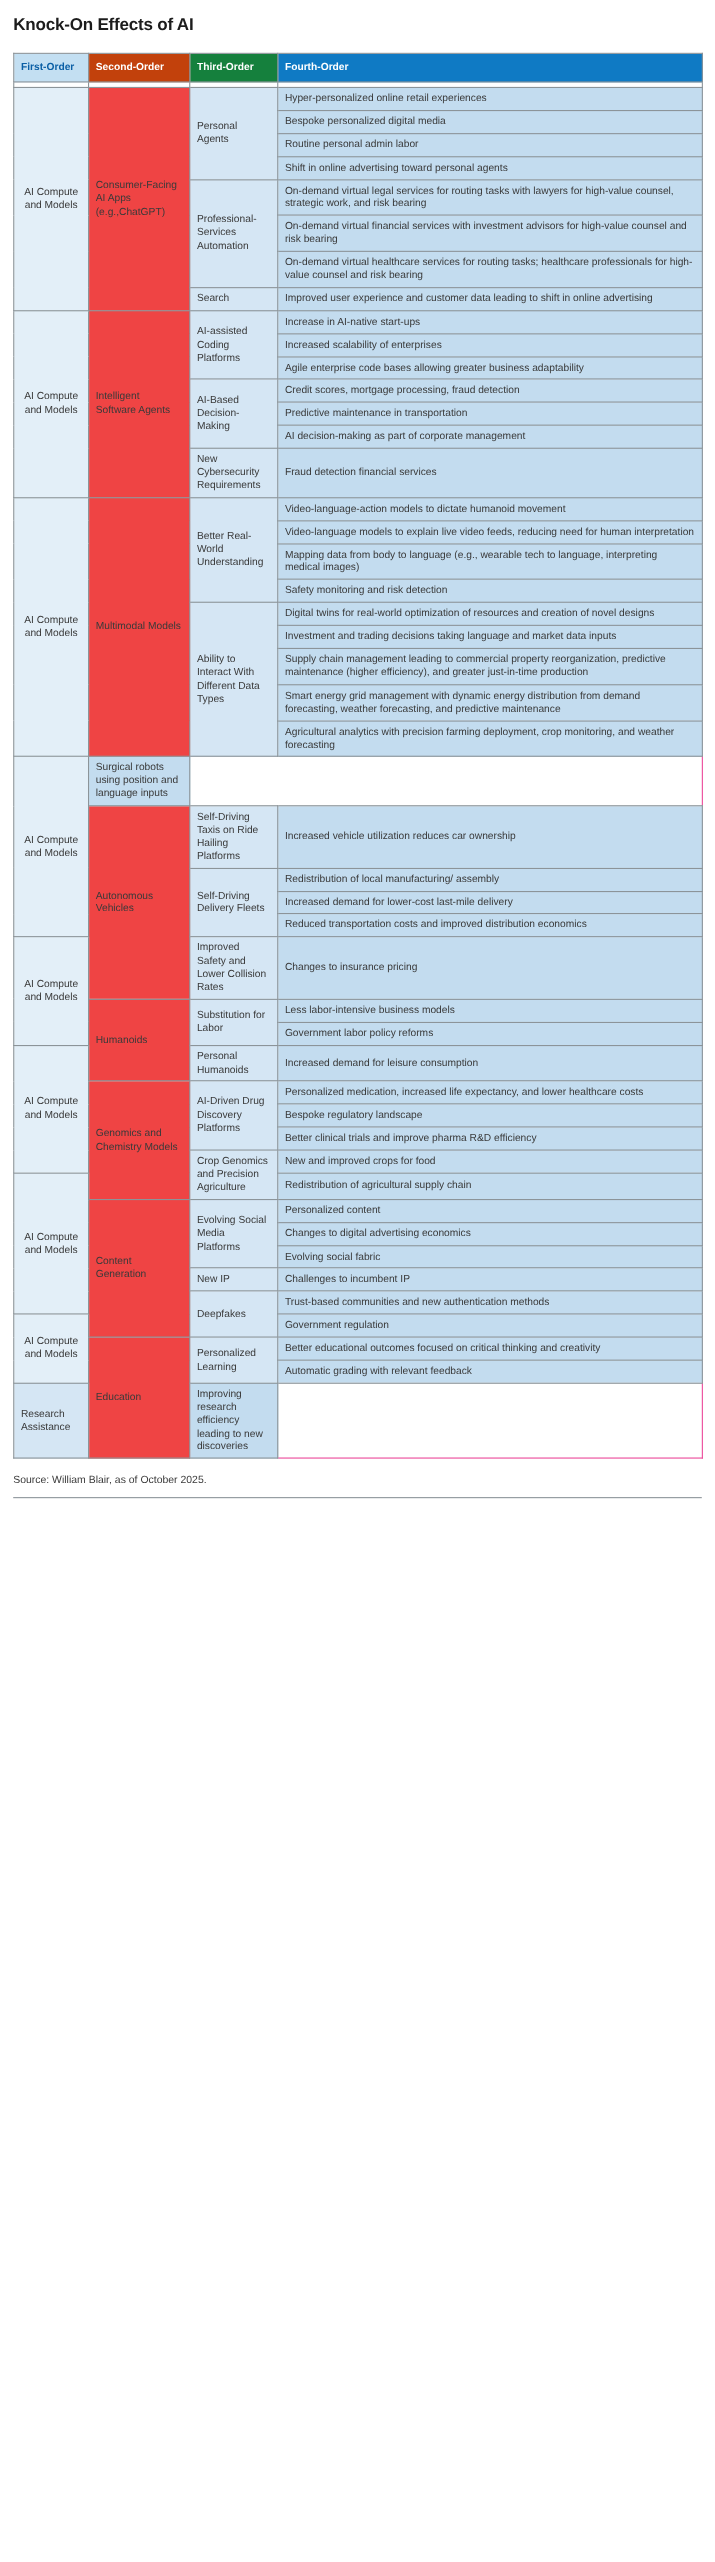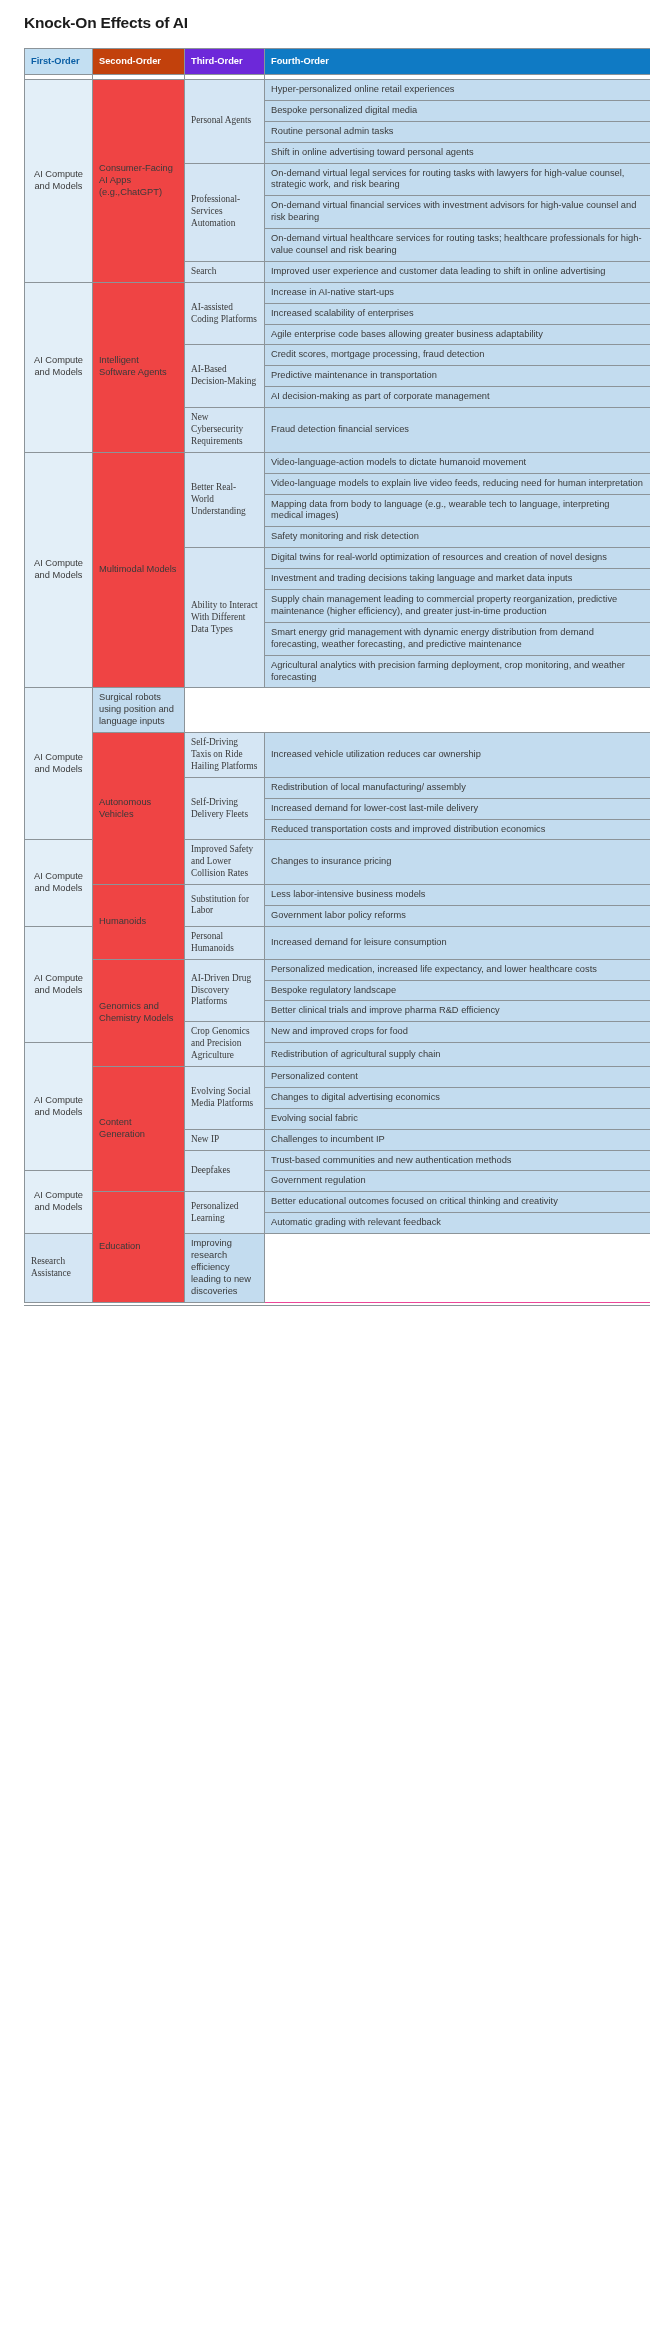--- a/index.html
+++ b/index.html
@@ -9,21 +9,21 @@
     background: #ffffff;
     font-family: "Liberation Sans", sans-serif;
     color: #3a3a3a;
     -webkit-font-smoothing: antialiased;
   }
 
   #page {
     width: 650px;
     min-height: 2329px;
     position: relative;
-    padding: 0 24px;
+    padding: 0 12px;
   }
 
   
   .title-bar { padding: 14px 0 16px 0; }
   .title {
     font-size: 15.5px;
     font-weight: bold;
     color: #1c1c1c;
     letter-spacing: -0.2px;
   }
@@ -47,38 +47,38 @@
   thead th {
     font-weight: bold;
     font-size: 11px;
     padding: 8px 8px;
     text-align: left;
     border: 1px solid #8c9499;
     height: 26px;
   }
   th.h1 { background: #c3dff2; color: #0b5fa5; }
   th.h2 { background: #c2410c; color: #ffffff; }
-  th.h3 { background: #6d28d9; color: #ffffff; }
+  th.h3 { background: #15803d; color: #ffffff; }
   th.h4 { background: #0f7ac4; color: #ffffff; }
 
   
   tr.gap td {
     height: 5px;
     padding: 0;
     background: #ffffff;
     border-left: 1px solid #8c9499;
     border-right: 1px solid #8c9499;
     border-top: none;
     border-bottom: 1px solid #8c9499;
   }
 
   
   td.c1 { background: #e3eff8; font-size: 10.5px; line-height: 1.45; padding: 6px 8px; text-align: center; }
   td.c2 { background: #ef4444; font-size: 10.5px; line-height: 1.45; padding: 6px 8px; }
-  td.c3 { background: #d5e6f4; font-size: 10.5px; line-height: 1.45; padding: 6px 8px; font-family: Liberation Serif, serif; }
+  td.c3 { background: #d5e6f4; font-size: 10.5px; line-height: 1.45; padding: 6px 8px; }
   td.c4 { background: #c3dcef; font-size: 9.3px; line-height: 1.3; padding: 4px 6px; margin-top: 28px; }
 
   
   col.w1 { width: 68px; }
   col.w2 { width: 92px; }
   col.w3 { width: 80px; }
   col.w4 { width: 386px; }
 
   
   .source {
@@ -127,21 +127,21 @@
         <tr>
           <td class="c1" rowspan="8">AI Compute and Models</td>
           <td class="c2" rowspan="8">Consumer-Facing AI Apps (e.g.,ChatGPT)</td>
           <td class="c3" rowspan="4">Personal Agents</td>
           <td class="c4">Hyper-personalized online retail experiences</td>
         </tr>
         <tr>
           <td class="c4">Bespoke personalized digital media</td>
         </tr>
         <tr>
-          <td class="c4">Routine personal admin tasks</td>
+          <td class="c4">Routine personal admin labor</td>
         </tr>
         <tr>
           <td class="c4">Shift in online advertising toward personal agents</td>
         </tr>
         <tr>
           <td class="c3" rowspan="3">Professional-Services Automation</td>
           <td class="c4">On-demand virtual legal services for routing tasks with lawyers for high-value counsel, strategic work, and risk bearing</td>
         </tr>
         <tr>
           <td class="c4">On-demand virtual financial services with investment advisors for high-value counsel and risk bearing</td>
@@ -297,15 +297,16 @@
         <tr>
           <td class="c4">Automatic grading with relevant feedback</td>
         </tr>
         <tr>
           <td class="c3" rowspan="1">Research Assistance</td>
           <td class="c4">Improving research efficiency leading to new discoveries</td>
         </tr>
       </tbody>
   </table>
 
+  <div class="source">Source: William Blair, as of October 2025.</div>
   <div class="rule"></div>
 
 </div>
 
 </body></html>

